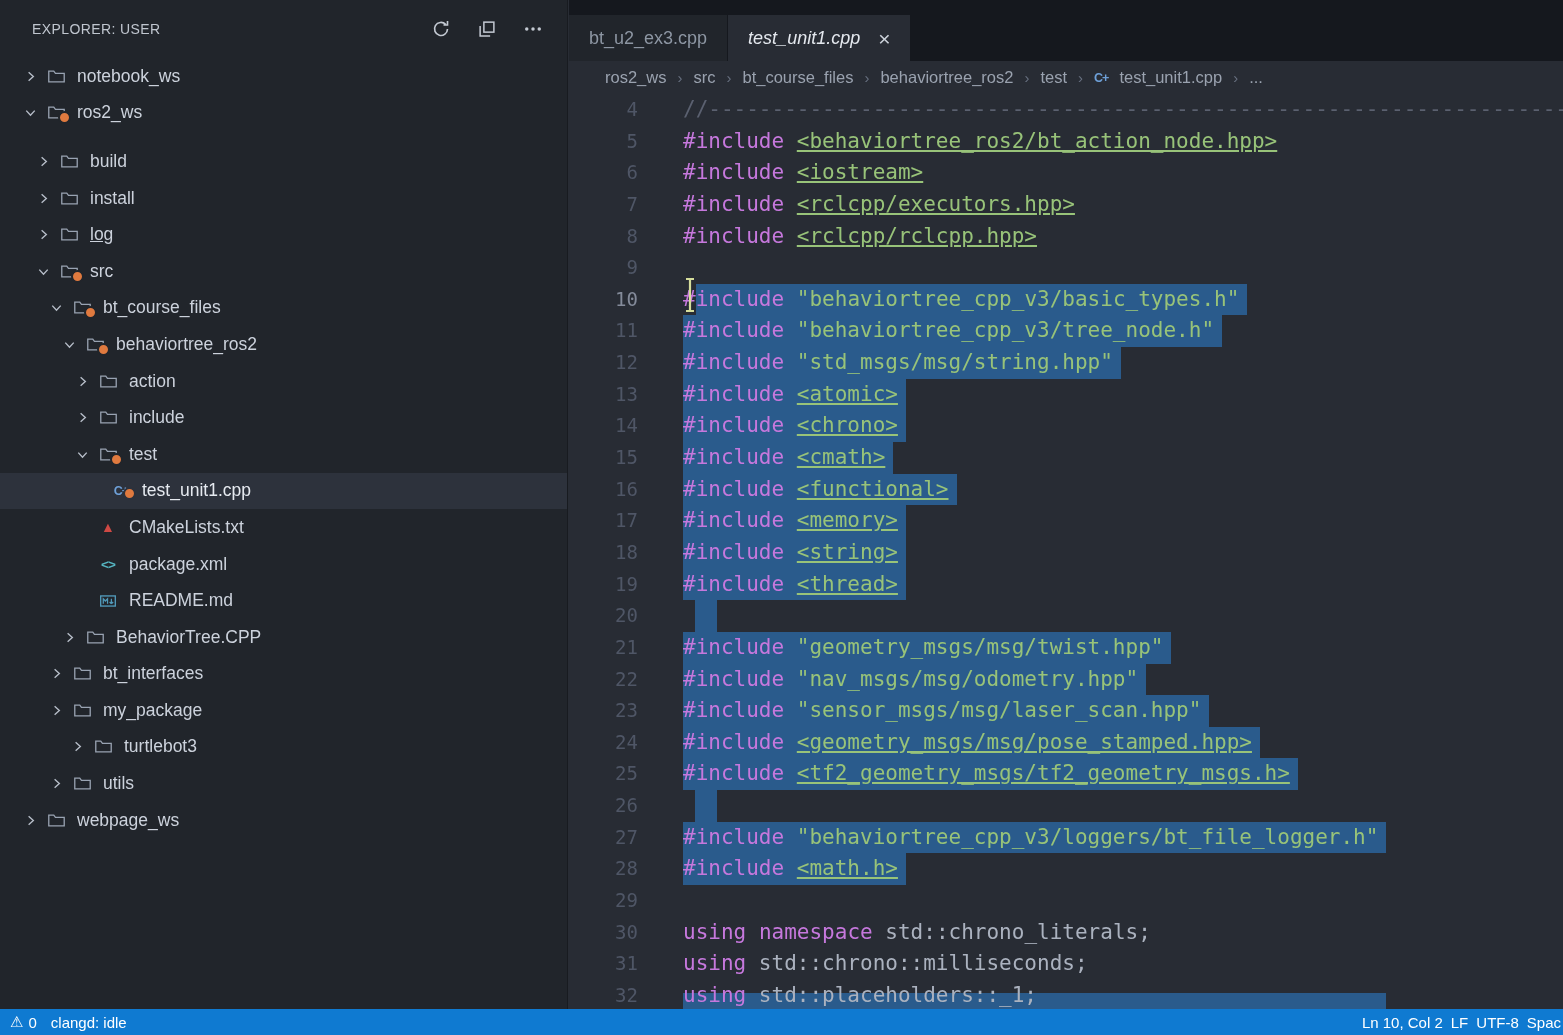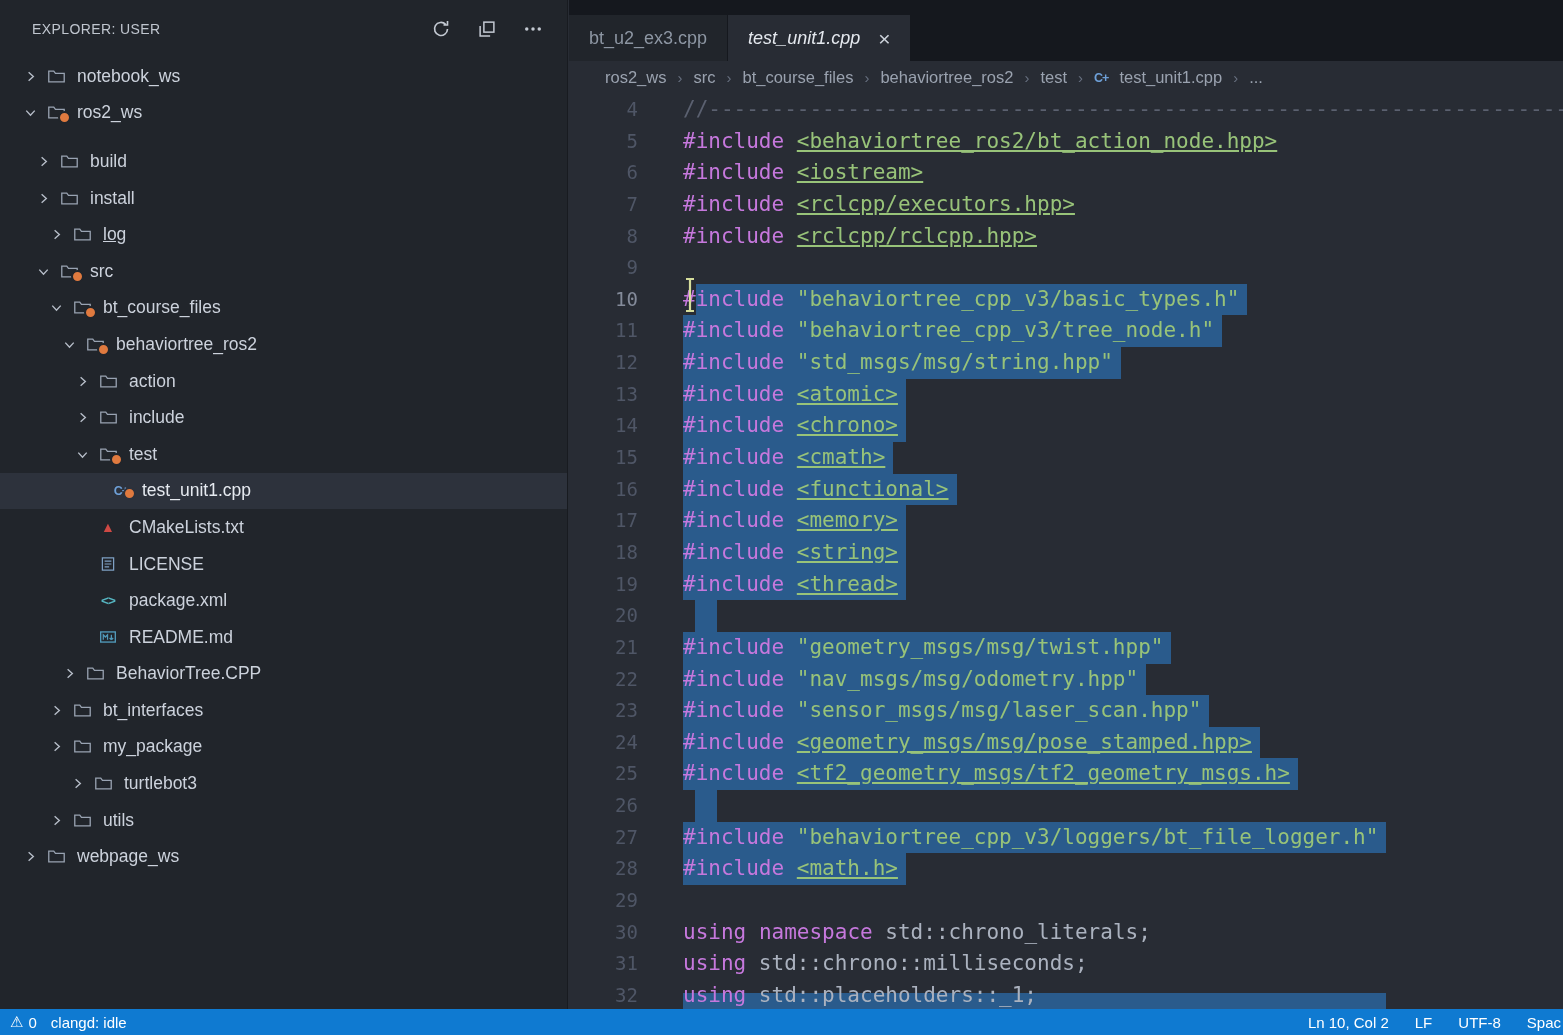--- a/index.html
+++ b/index.html
@@ -48,21 +48,21 @@
   .tk-str{color:#98c379;}
   .tk-hdr{color:#98c379;text-decoration:underline;}
   .tk-com{color:#5b6170;}
   .tk-txt{color:#abb2bf;}
   .bottom-strip{position:absolute;left:114px;top:899px;width:703px;height:19px;background:#2a5b8c;z-index:0;}
   .ibeam{position:absolute;left:114px;top:277px;z-index:6;pointer-events:none;}
   
   .statusbar{position:absolute;left:0;right:0;bottom:0;height:26px;background:#0f7ad1;color:#fff;display:flex;align-items:center;justify-content:space-between;font-size:15px;padding:0 2px 0 10px;z-index:10;}
   .sb-left,.sb-right{display:flex;align-items:center;}
   .sb-left{gap:14px;}
-  .sb-right{gap:26px;}
+  .sb-right{gap:8px;}
   .warn{display:flex;align-items:center;gap:5px;}
   .warn-icon{font-size:15px;}
   .status-item{white-space:nowrap;cursor:pointer;}
 </style>
 </head>
 <body>
 
 <div class="sidebar">
   <div class="sb-header">
     <span class="sb-title">EXPLORER: USER</span>
@@ -134,21 +134,21 @@
             <path d="M6 3.5l5 4.5-5 4.5" fill="none" stroke="#b6bdc8" stroke-width="1.5"></path>
           </svg>
         </span>
         <span class="icon-wrap">
           <svg width="19" height="19" viewBox="0 0 16 16">
             <path d="M1.5 3.5h4.2l1.4 1.8h7.4v7.2h-13z" fill="none" stroke="#99a3b2" stroke-width="1.1"></path>
           </svg>
         </span>
         <span class="tlabel">install</span>
       </div>
-      <div class="trow" style="padding-left: 46px; text-decoration: underline;">
+      <div class="trow" style="padding-left: 33px; text-decoration: underline;">
         <span class="chev">
           <svg width="15" height="15" viewBox="0 0 16 16">
             <path d="M6 3.5l5 4.5-5 4.5" fill="none" stroke="#b6bdc8" stroke-width="1.5"></path>
           </svg>
         </span>
         <span class="icon-wrap">
           <svg width="19" height="19" viewBox="0 0 16 16">
             <path d="M1.5 3.5h4.2l1.4 1.8h7.4v7.2h-13z" fill="none" stroke="#99a3b2" stroke-width="1.1"></path>
           </svg>
         </span>
@@ -243,30 +243,20 @@
           <span class="dot"></span>
         </span>
         <span class="tlabel">test_unit1.cpp</span>
       </div>
       <div class="trow" style="padding-left: 72px;">
         <span class="chev"></span>
         <span class="icon-wrap">
           <span class="fi-cmake">▲</span>
         </span>
         <span class="tlabel">CMakeLists.txt</span>
-      </div>
-      <div class="trow" style="padding-left: 72px;">
-        <span class="chev"></span>
-        <span class="icon-wrap">
-          <svg width="18" height="18" viewBox="0 0 16 16">
-            <path d="M3 2.5h10v11H3z" fill="none" stroke="#7ea0c4" stroke-width="1.1"></path>
-            <path d="M5 5.5h6M5 8h6M5 10.5h4" stroke="#7ea0c4" stroke-width="1.1"></path>
-          </svg>
-        </span>
-        <span class="tlabel">LICENSE</span>
       </div>
       <div class="trow" style="padding-left: 72px;">
         <span class="chev"></span>
         <span class="icon-wrap">
           <span class="fi-xml">&lt;&gt;</span>
         </span>
         <span class="tlabel">package.xml</span>
       </div>
       <div class="trow" style="padding-left: 72px;">
         <span class="chev"></span>

